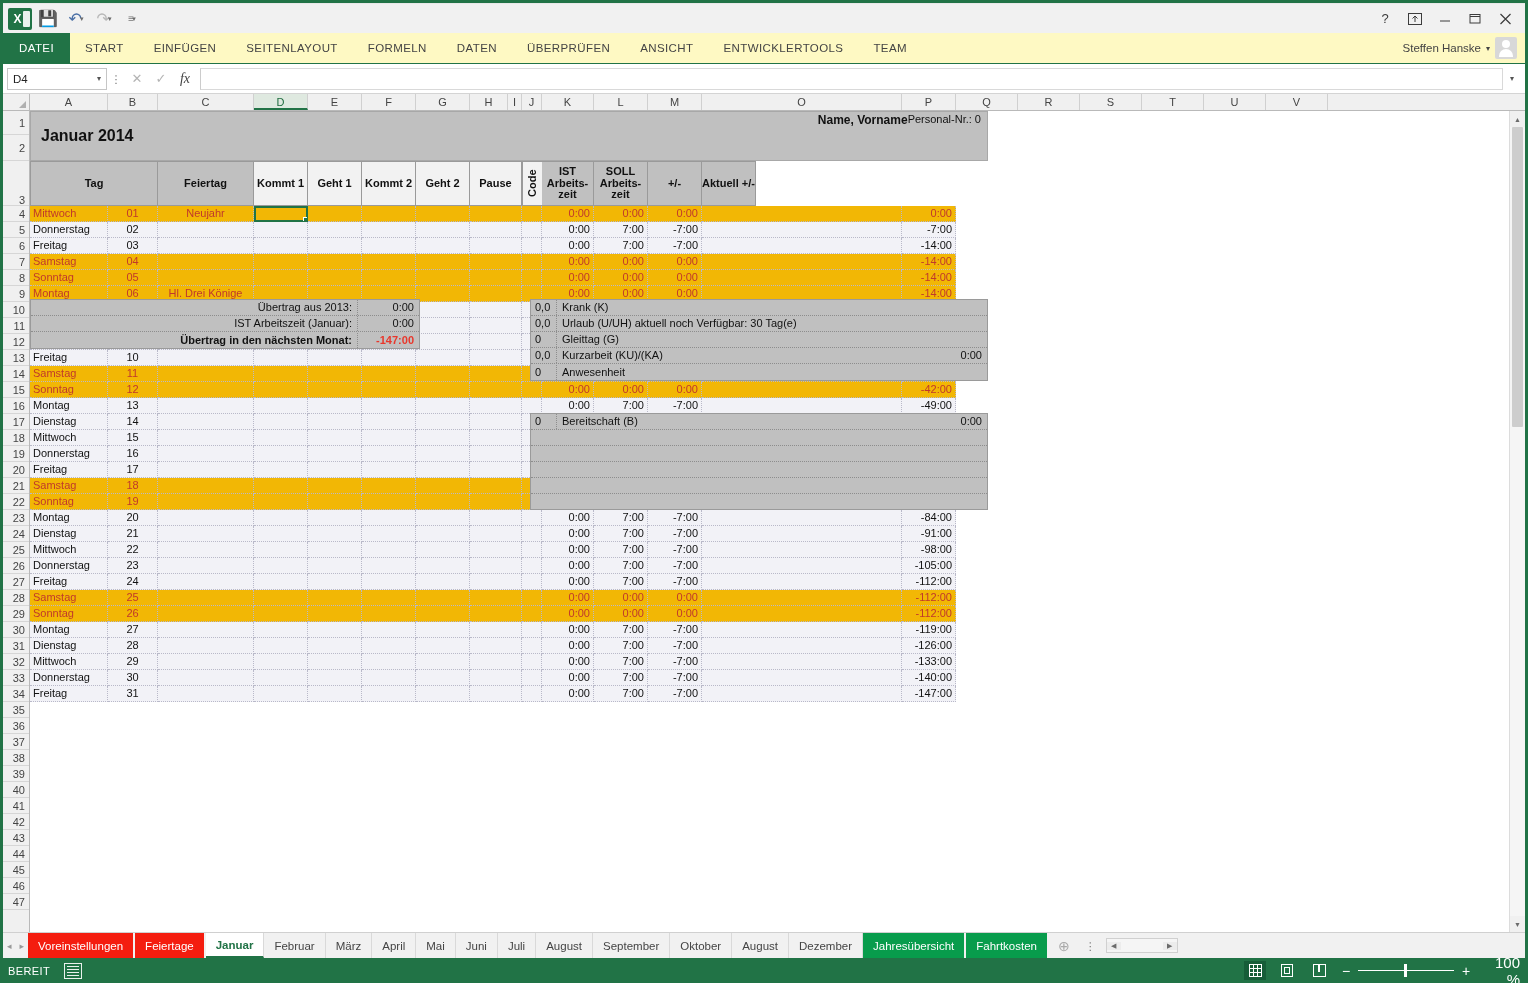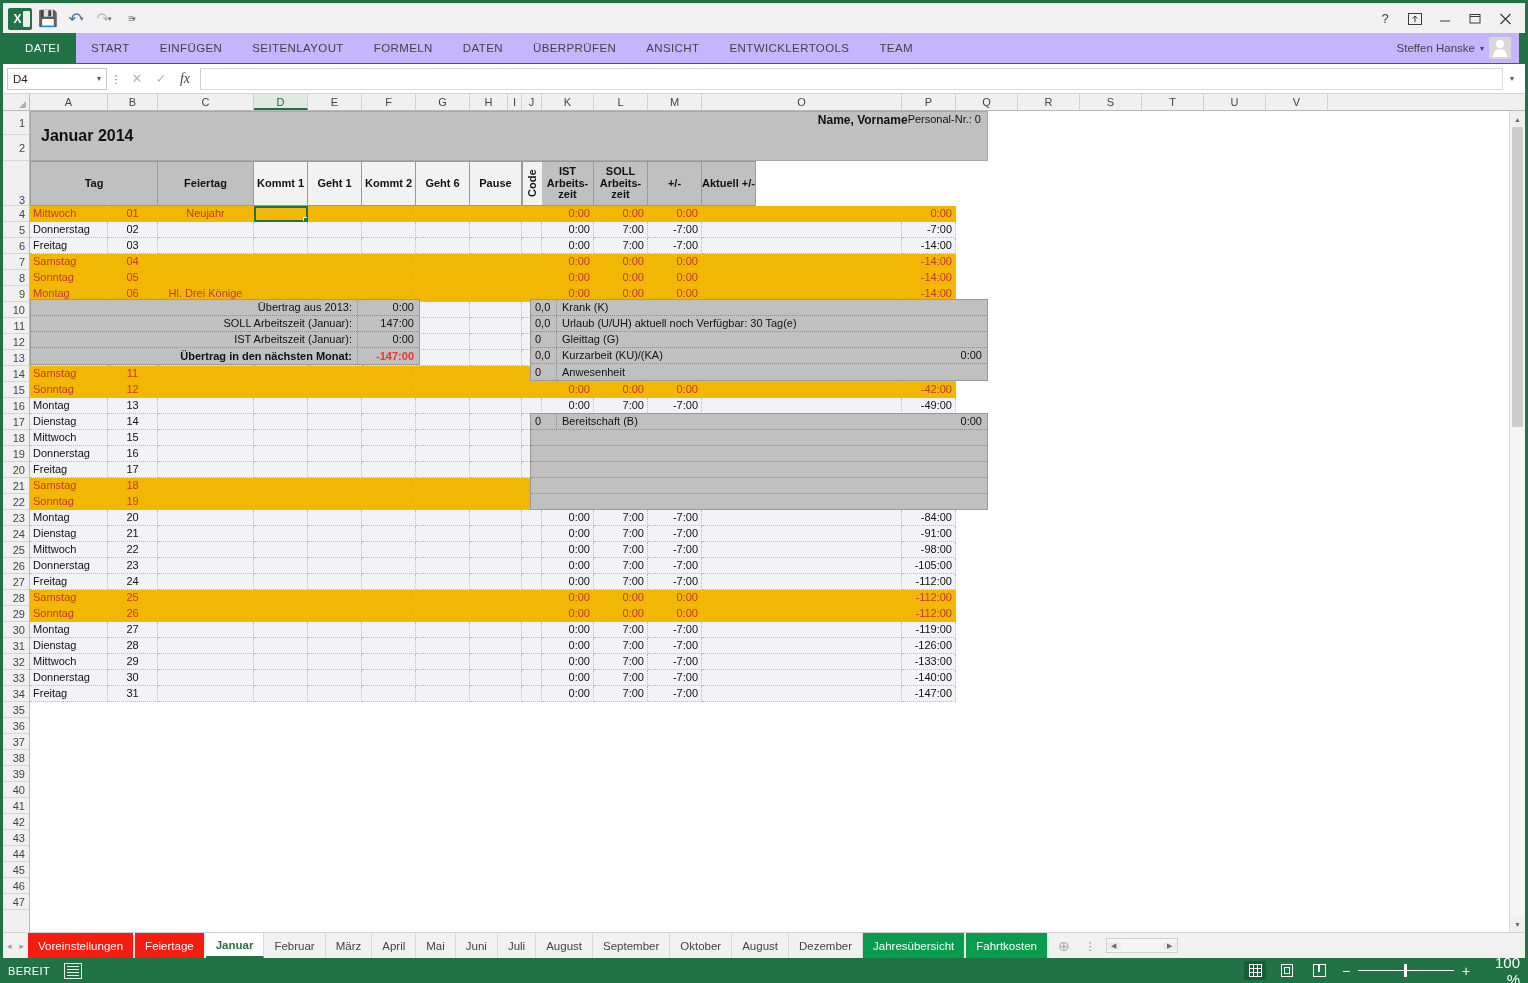--- a/index.html
+++ b/index.html
@@ -75,24 +75,24 @@
   .win-btn {
     width: 28px; height: 22px;
     display: flex; align-items: center; justify-content: center;
     color: #3c3c3c;
     font-size: 13px;
   }
 
   
   .ribbonbar {
     height: 30px;
-    background: #c4b5fd;
+    background: #fef9c3;
     display: flex;
     align-items: stretch;
-    margin: 0 9px;
+    margin: 0 3px;
     position: relative;
   }
   .tab-file {
     background: #217346;
     color: #fff;
     padding: 0 16px;
     display: flex; align-items: center;
     font-size: 11.5px;
     letter-spacing: .4px;
   }
@@ -677,21 +677,21 @@
             <div class="tb-nr">Personal-Nr.: 0</div>
           </div>
         </div>
 
         <div class="hdr3row" id="table-headers">
             <div class="hc first" style="width: 128px; min-width: 128px;">Tag</div>
             <div class="hc" style="width: 96px; min-width: 96px;">Feiertag</div>
             <div class="hc lightbg" style="width: 54px; min-width: 54px;">Kommt 1</div>
             <div class="hc lightbg" style="width: 54px; min-width: 54px;">Geht 1</div>
             <div class="hc lightbg" style="width: 54px; min-width: 54px;">Kommt 2</div>
-            <div class="hc lightbg" style="width: 54px; min-width: 54px;">Geht 6</div>
+            <div class="hc lightbg" style="width: 54px; min-width: 54px;">Geht 2</div>
             <div class="hc lightbg" style="width: 52px; min-width: 52px;">Pause</div>
             <div class="hc vert" style="width: 20px; min-width: 20px;">Code</div>
             <div class="hc" style="width: 52px; min-width: 52px;">IST Arbeits- zeit</div>
             <div class="hc" style="width: 54px; min-width: 54px;">SOLL Arbeits- zeit</div>
             <div class="hc" style="width: 54px; min-width: 54px;">+/-</div>
             <div class="hc" style="width: 54px; min-width: 54px;">Aktuell +/-</div>
           </div>
 
         <div id="data-rows">
             <div class="dr weekend">
@@ -1190,24 +1190,20 @@
               <div class="c" style="width: 200px; min-width: 200px;"></div>
               <div class="c num neg" style="width: 54px; min-width: 54px;">-147:00</div>
             </div>
             <div style="height: 16px;"></div>
           </div>
 
         <div class="sumbox-left" id="summary-left" style="left:0px;top:188px;width:390px;">
             <div class="sumrow">
               <div class="sumlabel">Übertrag aus 2013:</div>
               <div class="sumval">0:00</div>
-            </div>
-            <div class="sumrow">
-              <div class="sumlabel">SOLL Arbeitszeit (Januar):</div>
-              <div class="sumval">147:00</div>
             </div>
             <div class="sumrow">
               <div class="sumlabel">IST Arbeitszeit (Januar):</div>
               <div class="sumval">0:00</div>
             </div>
             <div class="sumrow">
               <div class="sumlabel b">Übertrag in den nächsten Monat:</div>
               <div class="sumval redb">-147:00</div>
             </div>
           </div>

